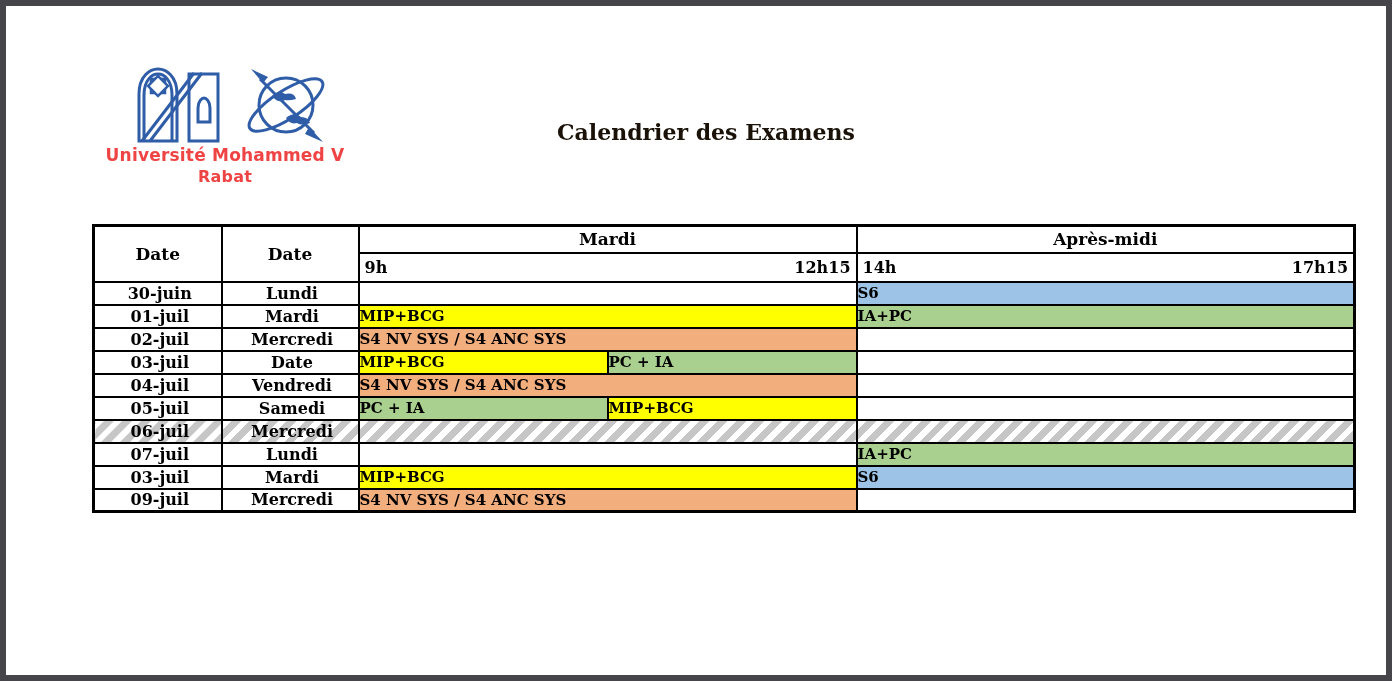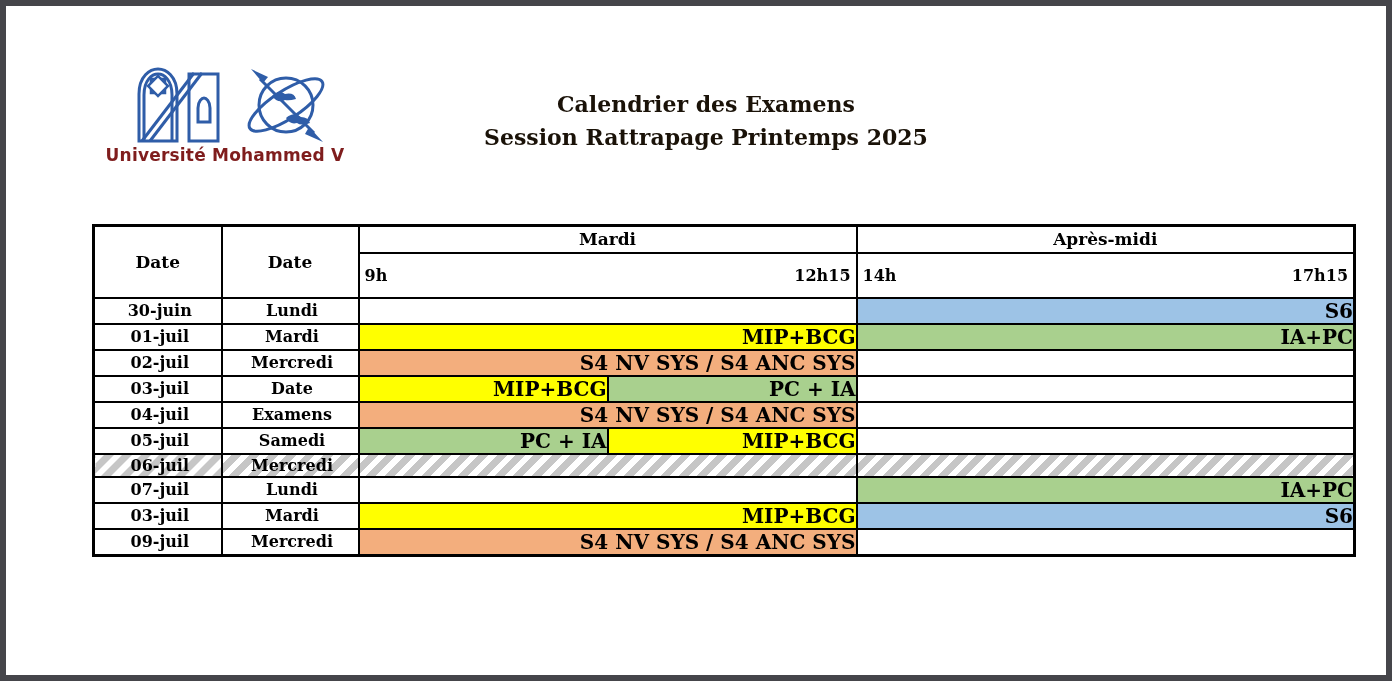--- a/index.html
+++ b/index.html
@@ -2,39 +2,39 @@
 <html><head>
 <meta charset="utf-8">
 <style>
   * { margin:0; padding:0; box-sizing:border-box; }
   html,body { width:1392px; height:681px; }
   body { font-family:"DejaVu Serif", serif; background:#fff; position:relative; overflow:hidden; }
   .frame { position:absolute; inset:0; border:6px solid #45454a; background:#ffffff; }
 
   .logo-icons { position:absolute; left:128px; top:56px; display:flex; gap:18px; }
   .logo-text { position:absolute; left:70px; top:138px; width:298px; text-align:center;
-               color:#7f1d1d; font-family:"DejaVu Sans", sans-serif; font-weight:bold;
+               color:#ef4444; font-family:"DejaVu Sans", sans-serif; font-weight:bold;
                font-size:17px; line-height:22px; letter-spacing:0.2px; }
   .logo-text .l3 { font-size:16px; }
 
-  .title { position:absolute; left:346px; top:82px; width:708px; text-align:center;
+  .title { position:absolute; left:346px; top:110px; width:708px; text-align:center;
            font-weight:bold; font-size:22px; line-height:33px; color:#1a1208; }
 
   table.exam { position:absolute; left:62px; top:218px; width:1261px;
                border-collapse:collapse; table-layout:fixed;
                border:3px solid #000; font-weight:bold;margin-left:24px; }
   .exam td { border:2px solid #000; height:23px; vertical-align:middle;
              font-size:16px; color:#000; overflow:hidden; white-space:nowrap;
              background:#fff; }
   .exam .h-label { text-align:center; font-size:17px; }
   .exam .c-date, .exam .c-jour { text-align:center; padding-left:4px; }
-  .exam .time-cell { padding:12px 5px;text-decoration:underline; }
+  .exam .time-cell { padding:4px 5px;text-decoration:underline; }
   .exam .time-cell .t-start { float:left; }
   .exam .time-cell .t-end { float:right;text-align:right; }
-  .exam .c-exam { text-align:right; font-size:20px;padding-left:27px; }
+  .exam .c-exam { text-align:left; font-size:15px; }
   .exam td.hatch { background:repeating-linear-gradient(135deg,
                     #ffffff 0px, #ffffff 6px, #c6c6c6 6px, #c6c6c6 13px); }
 </style>
 </head>
 <body>
 
 <div class="frame">
 
   <div class="logo-icons">
     <span>
@@ -65,25 +65,25 @@
           <path d="M69 65 L83 80 L65 72 Z"></path>
           <path d="M32 34 q7 -7 13 -2 q9 -2 11 5 q-7 2 -11 1 q-7 4 -13 -4 Z"></path>
           <path d="M46 56 q8 -7 15 -1 q7 0 9 6 q-9 3 -13 0 q-7 2 -11 -5 Z"></path>
         </g>
       </svg>
     </span>
   </div>
 
   <div class="logo-text">
     <div class="l1">Université Mohammed V</div>
+    <div class="l3">Rabat</div>
   </div>
 
   <div class="title">
     <div>Calendrier des Examens</div>
-    <div>Session Rattrapage Printemps 2025</div>
   </div>
 
   <table class="exam">
     <colgroup>
       <col style="width:128px">
         <col style="width:137px">
       <col style="width:249px">
         <col style="width:249px">
       <col style="width:498px">
     </colgroup>
@@ -126,21 +126,21 @@
         </tr>
         <tr>
           <td class="c-date">03-juil</td>
           <td class="c-jour">Date</td>
           <td class="c-exam" style="background: rgb(255, 255, 0);">MIP+BCG</td>
           <td class="c-exam" style="background: rgb(169, 208, 142);">PC + IA</td>
           <td class="c-exam"></td>
         </tr>
         <tr>
           <td class="c-date">04-juil</td>
-          <td class="c-jour">Examens</td>
+          <td class="c-jour">Vendredi</td>
           <td class="c-exam" colspan="2" style="background: rgb(243, 174, 125);">S4 NV SYS / S4 ANC SYS</td>
           <td class="c-exam"></td>
         </tr>
         <tr>
           <td class="c-date">05-juil</td>
           <td class="c-jour">Samedi</td>
           <td class="c-exam" style="background: rgb(169, 208, 142);">PC + IA</td>
           <td class="c-exam" style="background: rgb(255, 255, 0);">MIP+BCG</td>
           <td class="c-exam"></td>
         </tr>

